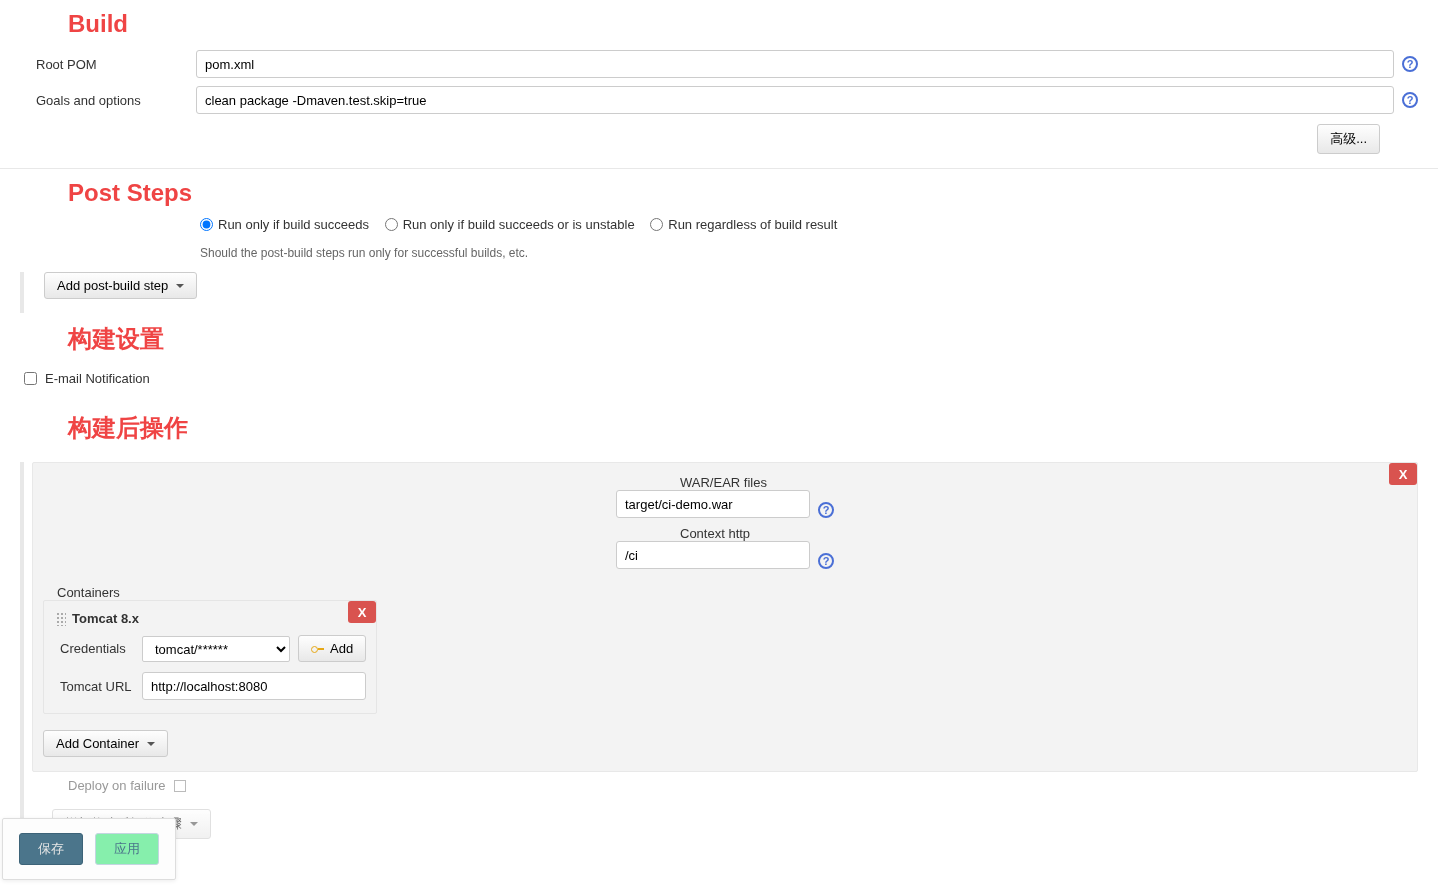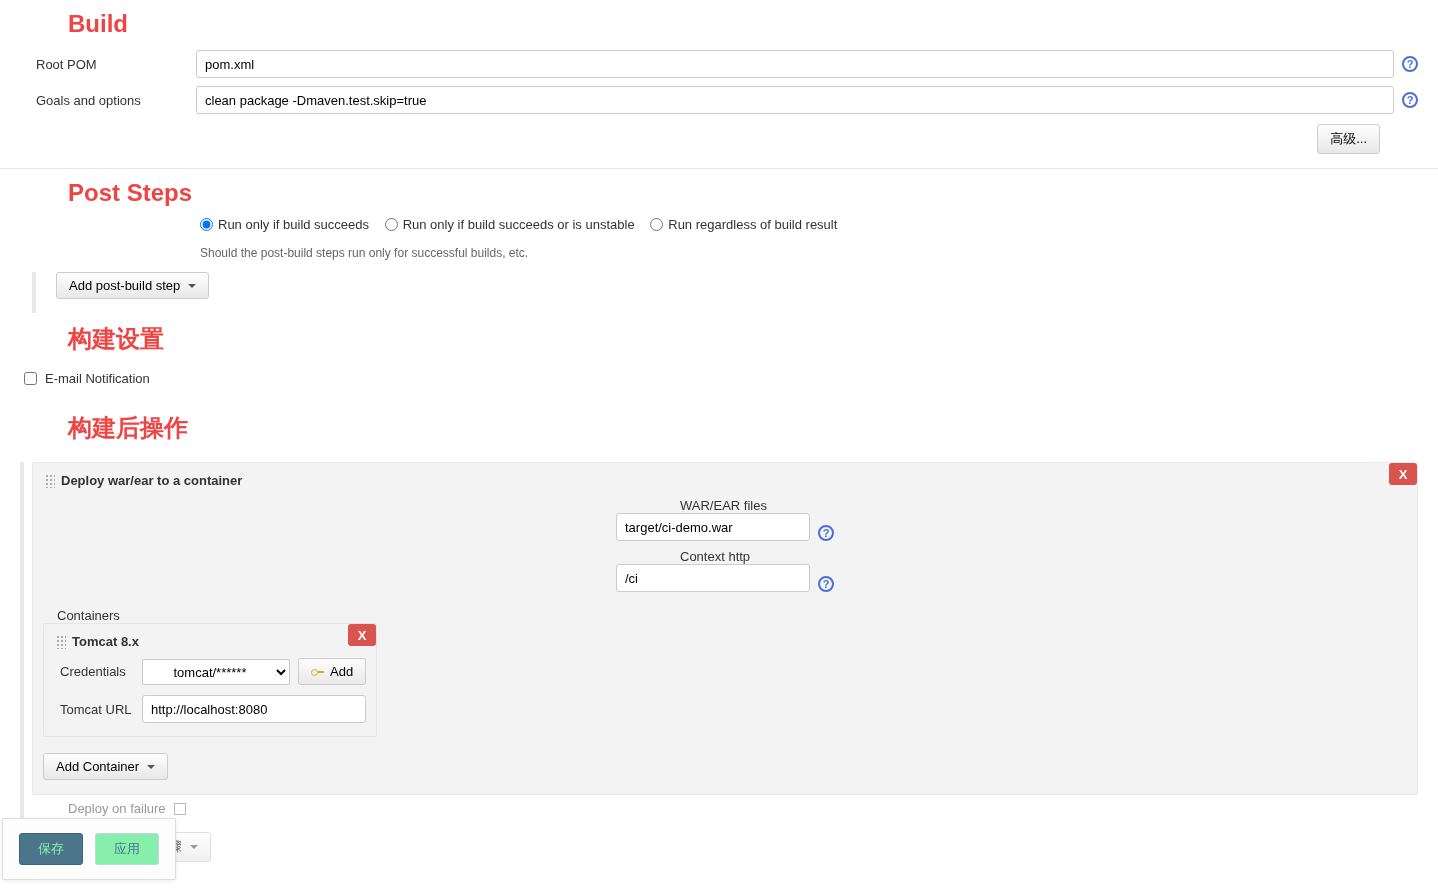--- a/index.html
+++ b/index.html
@@ -101,21 +101,21 @@
     }
     input[type="radio"], input[type="checkbox"] { cursor: pointer; }
     .post-steps-hint {
       padding: 6px 4px 12px 200px;
       font-size: 12px;
       color: #666;
     }
     .button-row-left {
       padding: 0 0 14px 20px;
       border-left: 4px solid #e8e8e8;
-      margin-left: 32px;
+      margin-left: 20px;
     }
     .checkbox-row {
       padding: 8px 20px 14px 24px;
     }
     .checkbox-row label { font-size: 13px; display: inline-flex; align-items: center; gap: 8px; }
     .post-build-block {
       margin: 10px 20px 0 20px;
       border-left: 4px solid #e8e8e8;
       padding: 0 0 6px 0;
       position: relative;
@@ -191,29 +191,28 @@
       align-items: center;
       padding: 5px 0;
     }
     .nested-label {
       width: 88px;
       flex-shrink: 0;
       font-size: 13px;
       padding-left: 6px;
     }
     select {
-      padding: 4px 16px;
+      padding: 4px 8px;
       border: 1px solid #ccc;
       border-radius: 2px;
       font-size: 13px;
       height: 26px;
       background: #fff;
       min-width: 148px;
       cursor: pointer;
-      text-align: center;
     }
     .key-icon {
       width: 14px;
       height: 8px;
       display: inline-block;
       position: relative;
     }
     .key-icon::before {
       content: "";
       position: absolute;
@@ -252,21 +251,21 @@
       border: 1px solid #ddd;
       border-radius: 2px;
       padding: 14px 16px;
       display: flex;
       gap: 12px;
       z-index: 100;
       box-shadow: 0 1px 4px rgba(0,0,0,0.08);
     }
     .btn-primary {
       background: #4b758b;
-      color: #86efac;
+      color: #e5e5e5;
       border: 1px solid #3d6378;
       padding: 6px 18px;
       border-radius: 3px;
       font-size: 13px;
       cursor: pointer;
     }
     .btn-secondary {
       background: #86efac;
       color: #4b758b;
       border: 1px solid #c3d5e0;
@@ -341,24 +340,20 @@
     </label>
   </div>
 </div>
 
 <div class="section">
   <div class="section-title">构建后操作</div>
 
   <div class="post-build-block">
     <div class="block-inner">
       <button class="remove-btn">X</button>
-      <div class="block-title">
-        <span class="grip-icon"></span>
-        <span>Deploy war/ear to a container</span>
-      </div>
 
       <div class="inner-row">
         <div class="inner-label">WAR/EAR files</div>
         <div class="inner-input">
           <input type="text" value="target/ci-demo.war" style="">
           <span class="help-icon">?</span>
         </div>
       </div>
 
       <div class="inner-row">

